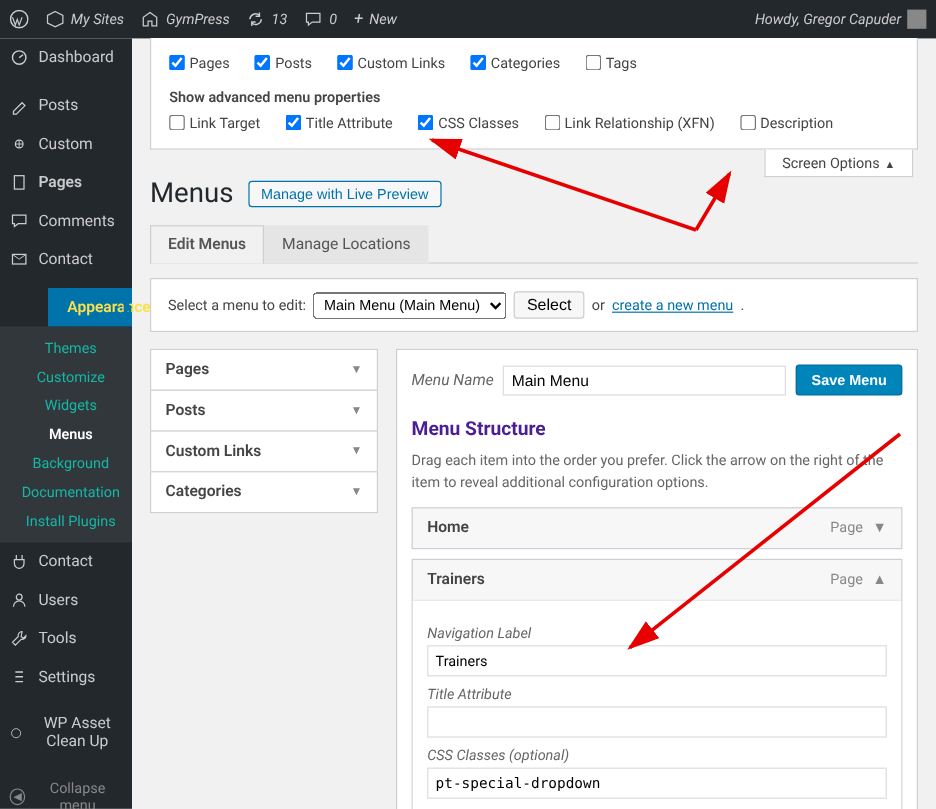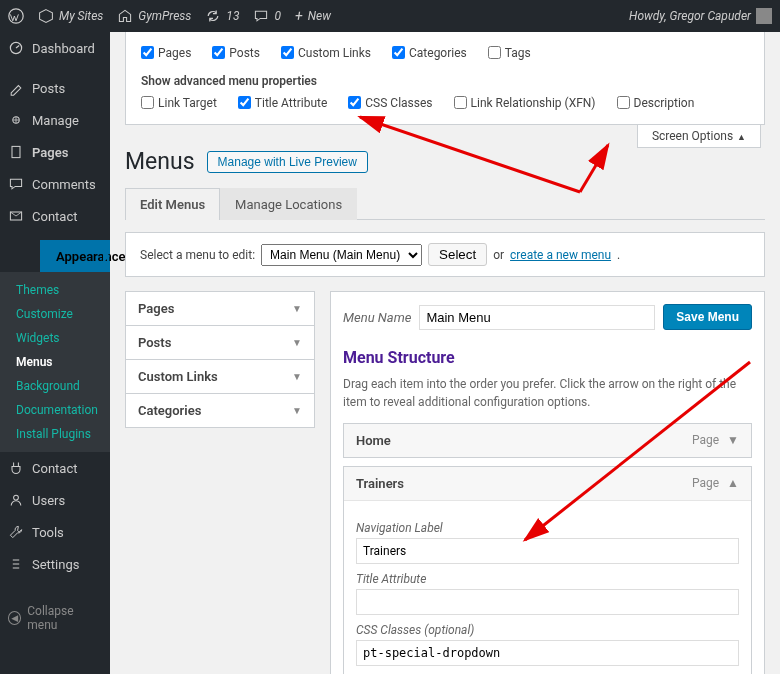--- a/index.html
+++ b/index.html
@@ -4,23 +4,23 @@
 <style>
 * { box-sizing: border-box; margin: 0; padding: 0; }
 body { font-family: -apple-system, "Segoe UI", Roboto, sans-serif; font-size: 13px; color: #444; background: #f1f1f1; width: 780px; height: 674px; overflow: hidden; }
 
 .adminbar { height: 32px; background: #23282d; color: #ccc; display: flex; align-items: center; padding: 0 8px; font-size: 12px; justify-content: space-between; }
 .adminbar .left, .adminbar .right { display: flex; align-items: center; gap: 14px; }
 .adminbar .item { display: flex; align-items: center; gap: 5px; cursor: pointer; font-style: italic; }
 .adminbar .ico { width: 16px; height: 16px; display: inline-block; }
 .avatar { width: 16px; height: 16px; background: #888; }
 
-.sidebar { position: absolute; top: 32px; left: 0; width: 110px; bottom: 0; background: #23282d; color: #ccc; font-size: 13px; }
+.sidebar { position: absolute; top: 32px; left: 0; width: 110px; bottom: 0; background: #23282d; color: #ccc; font-size: 13px; text-align: center; }
 .sidebar .m { display: flex; align-items: center; gap: 8px; padding: 8px 8px; cursor: pointer; }
-.sidebar .m.current { background: #0073aa; color: #000000; position: relative; margin-left: 40px; }
+.sidebar .m.current { background: #0073aa; color: #fde047; position: relative; margin-left: 40px; }
 .sidebar .m.current::after { content: ""; position: absolute; right: -7px; top: 50%; margin-top: -7px; border: 7px solid transparent; border-left-color: #0073aa; }
 .sidebar .sub { background: #32373c; padding: 6px 0; }
 .sidebar .sub .s { padding: 5px 8px 5px 16px; font-size: 12px; color: #14b8a6; cursor: pointer; }
 .sidebar .sub .s.cur { color: #fff; font-weight: 600; }
 .sidebar .collapse { display: flex; align-items: center; gap: 6px; padding: 8px; color: #888; font-size: 12px; }
 .ico { width: 16px; height: 16px; display: inline-block; }
 
 .content { position: absolute; top: 32px; left: 110px; right: 0; bottom: 0; overflow: auto; padding: 0 15px 20px 15px; }
 .options-box { background: #fff; border: 1px solid #ccd0d4; border-top: none; padding: 10px 15px; font-size: 12px; }
 .options-box label { margin-right: 18px; }
@@ -122,21 +122,21 @@
       <svg class="ico" viewBox="0 0 20 20" fill="#ccc">
         <path d="M4 16l9-9 3 3-9 9H4z" fill="none" stroke="#ccc" stroke-width="1.3"></path>
       </svg>
       <span>Posts</span>
     </div>
   <div class="m">
       <svg class="ico" viewBox="0 0 20 20" fill="#ccc">
         <circle cx="10" cy="10" r="4" fill="none" stroke="#ccc" stroke-width="1.3"></circle>
         <path d="M10 6v8M6 10h8" stroke="#ccc"></path>
       </svg>
-      <span>Manage</span>
+      <span>Custom</span>
     </div>
   <div class="m">
       <svg class="ico" viewBox="0 0 20 20" fill="#ccc">
         <rect x="5" y="3" width="10" height="14" fill="none" stroke="#ccc" stroke-width="1.3"></rect>
       </svg>
       <span style="font-weight:600">Pages</span>
     </div>
   <div class="m">
       <svg class="ico" viewBox="0 0 20 20" fill="#ccc">
         <path d="M3 4h14v9H9l-4 3v-3H3z" fill="none" stroke="#ccc" stroke-width="1.3"></path>
@@ -185,20 +185,26 @@
       </svg>
       <span>Tools</span>
     </div>
   <div class="m">
       <svg class="ico" viewBox="0 0 20 20" fill="#ccc">
         <path d="M6 5h8M6 10h8M6 15h8M4 5v0M4 10v0M4 15v0" stroke="#ccc" stroke-width="1.5"></path>
       </svg>
       <span>Settings</span>
     </div>
   <div style="height:8px"></div>
+  <div class="m">
+      <svg class="ico" viewBox="0 0 20 20" fill="#ccc">
+        <circle cx="10" cy="10" r="7" fill="none" stroke="#ccc" stroke-width="1.3"></circle>
+      </svg>
+      <span>WP Asset Clean Up</span>
+    </div>
   <div style="height:8px"></div>
   <div class="collapse">
       <span style="border:1px solid #888;border-radius:50%;width:14px;height:14px;display:inline-flex;align-items:center;justify-content:center;font-size:9px;">◀</span>
       <span>Collapse menu</span>
     </div>
 </div>
 
 <div class="content">
   <div class="options-box">
     <div class="row">

